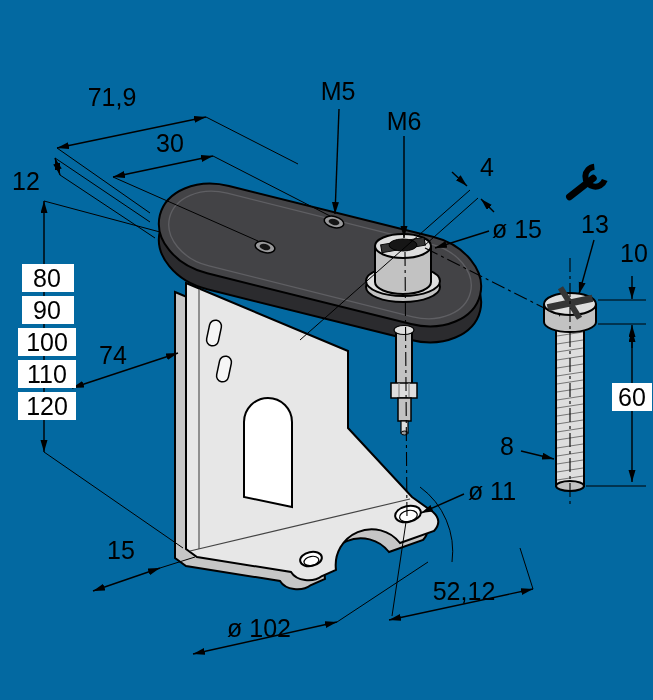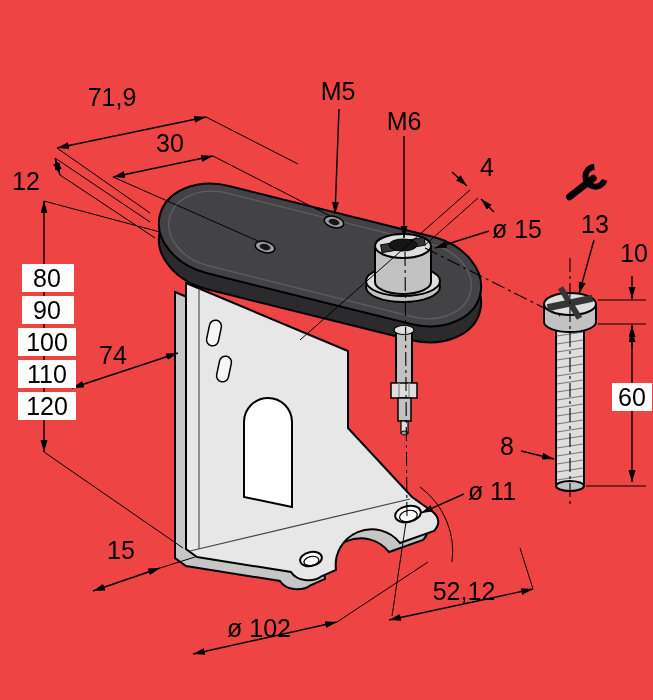--- a/index.html
+++ b/index.html
@@ -1,16 +1,16 @@
 <!DOCTYPE html>
 <html><head>
 <meta charset="utf-8">
 <style>
   html,body{margin:0;padding:0;background:#ffffff;}
-  .frame{width:653px;height:700px;position:relative;overflow:hidden;background:#ef4444;}
+  .frame{width:653px;height:700px;position:relative;overflow:hidden;background:#0369a1;}
   svg{position:absolute;left:0;top:0;}
   text{font-family:"Liberation Sans",sans-serif;font-size:25px;fill:#000;text-anchor:middle;}
   .dim{stroke:#000;stroke-width:1.4;fill:none;}
   .thin{stroke:#000;stroke-width:1;fill:none;}
   .cl{stroke:#000;stroke-width:1.1;stroke-dasharray:14 4 3 4;fill:none;}
   .outline{stroke:#000;stroke-width:2;}
   .bg{fill:#fff;stroke:none;}
 </style>
 </head>
 <body>

